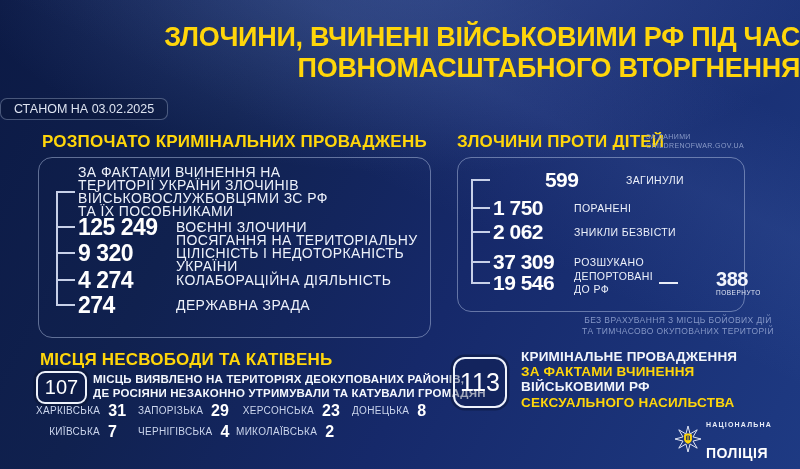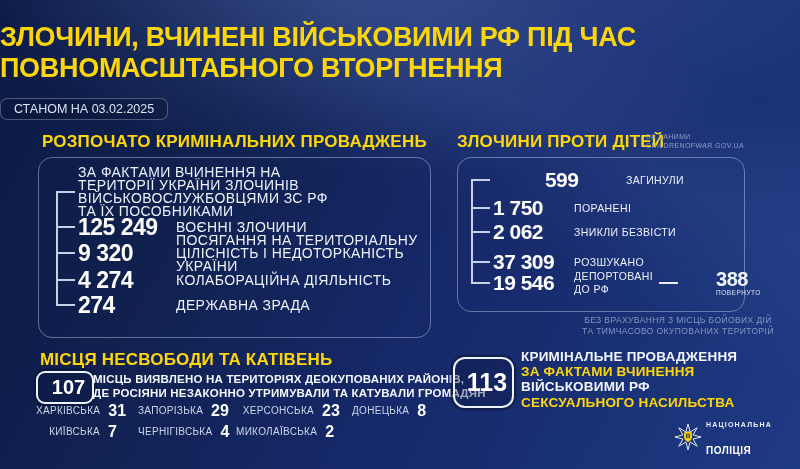--- a/index.html
+++ b/index.html
@@ -7,21 +7,21 @@
     position:relative;width:800px;height:469px;overflow:hidden;
     font-family:"Liberation Sans","DejaVu Sans",sans-serif;
     color:#f2f5fc;
     background-image:
       radial-gradient(95% 75% at 52% -8%, rgba(98,128,208,0.40), rgba(98,128,208,0) 60%),
       linear-gradient(26deg, rgba(110,140,215,0) 55%, rgba(110,140,215,0.10) 72%, rgba(110,140,215,0) 86%),
       linear-gradient(117deg, #0c1a45 0%, #10214f 28%, #16296a 58%, #1e3a83 100%);
   }
   .abs{position:absolute;}
   
-  .title{top:22px;left:0;width:800px;text-align:left;color:#ffd60a;
+  .title{top:22px;left:0;width:800px;text-align:right;color:#ffd60a;
     font-size:27px;line-height:31px;font-weight:800;letter-spacing:-0.3px;}
   .date-badge{top:98px;left:0;width:800px;text-align:left;}
   .date-badge span{display:inline-block;padding:3px 13px;font-size:12.5px;color:#dde3f0;
     border:1px solid rgba(190,205,235,0.35);border-radius:7px;background:rgba(8,15,40,0.25);}
   
   .sec-h{font-size:17px;font-weight:800;color:#ffd60a;letter-spacing:0.2px;white-space:nowrap;}
   
   .card{border:1.5px solid rgba(186,200,232,0.48);border-radius:14px;}
   .spine{position:absolute;width:2px;background:#c7d0e8;}
   .stat-row{position:absolute;left:0;right:8px;display:flex;align-items:center;}
@@ -42,38 +42,38 @@
   .card-right .lbl{font-size:10.5px;}
   .dash{width:19px;height:2px;background:#e8ecf7;margin:0 7px 0 6px;flex:0 0 auto;}
   .extra{display:flex;flex-direction:column;line-height:1;margin-left:31px;}
   .extra .ex-num{font-size:20px;font-weight:800;letter-spacing:-0.5px;}
   .extra .ex-lbl{font-size:6.5px;letter-spacing:0.5px;color:#dfe5f4;text-transform:uppercase;margin-top:1px;}
   .source{font-size:7px;line-height:8.5px;color:#8a9bc8;letter-spacing:0.4px;}
   .footnote{font-size:8.5px;line-height:10.5px;color:#8496c6;letter-spacing:0.4px;text-align:center;text-transform:uppercase;}
   
   .count-badge{display:flex;align-items:center;justify-content:center;
     border:2.5px solid #eef2fb;border-radius:10px;background:rgba(12,24,64,0.35);
-    box-shadow:0 0 0 2.5px rgba(9,17,45,0.45);font-weight:700;color:#ffffff;padding-left:7px;}
+    box-shadow:0 0 0 2.5px rgba(9,17,45,0.45);font-weight:400;color:#ffffff;}
   
   .badge-107{left:36px;top:371px;width:47px;height:29px;font-size:20px;border-radius:9px;}
   .det-desc{left:93px;top:372px;font-size:11.5px;line-height:14px;font-weight:800;color:#f4f7fd;letter-spacing:0.2px;}
   .regions{left:36px;top:400px;width:394px;display:grid;grid-template-columns:98px 94px 112px 78px;grid-auto-rows:21px;column-gap:4px;}
   .region{display:flex;align-items:center;}
   .region .rname{flex:1;text-align:right;font-size:10px;letter-spacing:0.3px;color:#cbd5ec;text-transform:uppercase;padding-right:8px;font-weight:500;}
   .region .rval{width:26px;text-align:left;font-size:16px;font-weight:800;color:#ffffff;}
   
   .badge-113{left:453px;top:357px;width:50px;height:47px;font-size:25px;border-radius:12px;}
   .violence-text{left:521px;top:349px;font-size:13.5px;line-height:15.2px;font-weight:800;letter-spacing:0.2px;}
   .vt-w{color:#f2f5fb;}
   .vt-y{color:#ffd60a;}
   
   .logo{left:675px;top:421px;display:flex;align-items:center;gap:5px;}
   .logo-text{display:flex;flex-direction:column;line-height:1;}
   .logo-top{font-size:7px;font-weight:700;letter-spacing:1.2px;color:#e8edf8;}
-  .logo-bottom{font-size:10px;font-weight:800;letter-spacing:0.5px;color:#ffffff;margin-top:18px;}
+  .logo-bottom{font-size:14px;font-weight:800;letter-spacing:0.5px;color:#ffffff;margin-top:18px;}
 </style>
 </head>
 <body>
 
 <div class="poster">
 
   <div class="abs title">
     <div>ЗЛОЧИНИ, ВЧИНЕНІ ВІЙСЬКОВИМИ РФ ПІД ЧАС</div>
     <div>ПОВНОМАСШТАБНОГО ВТОРГНЕННЯ</div>
   </div>

